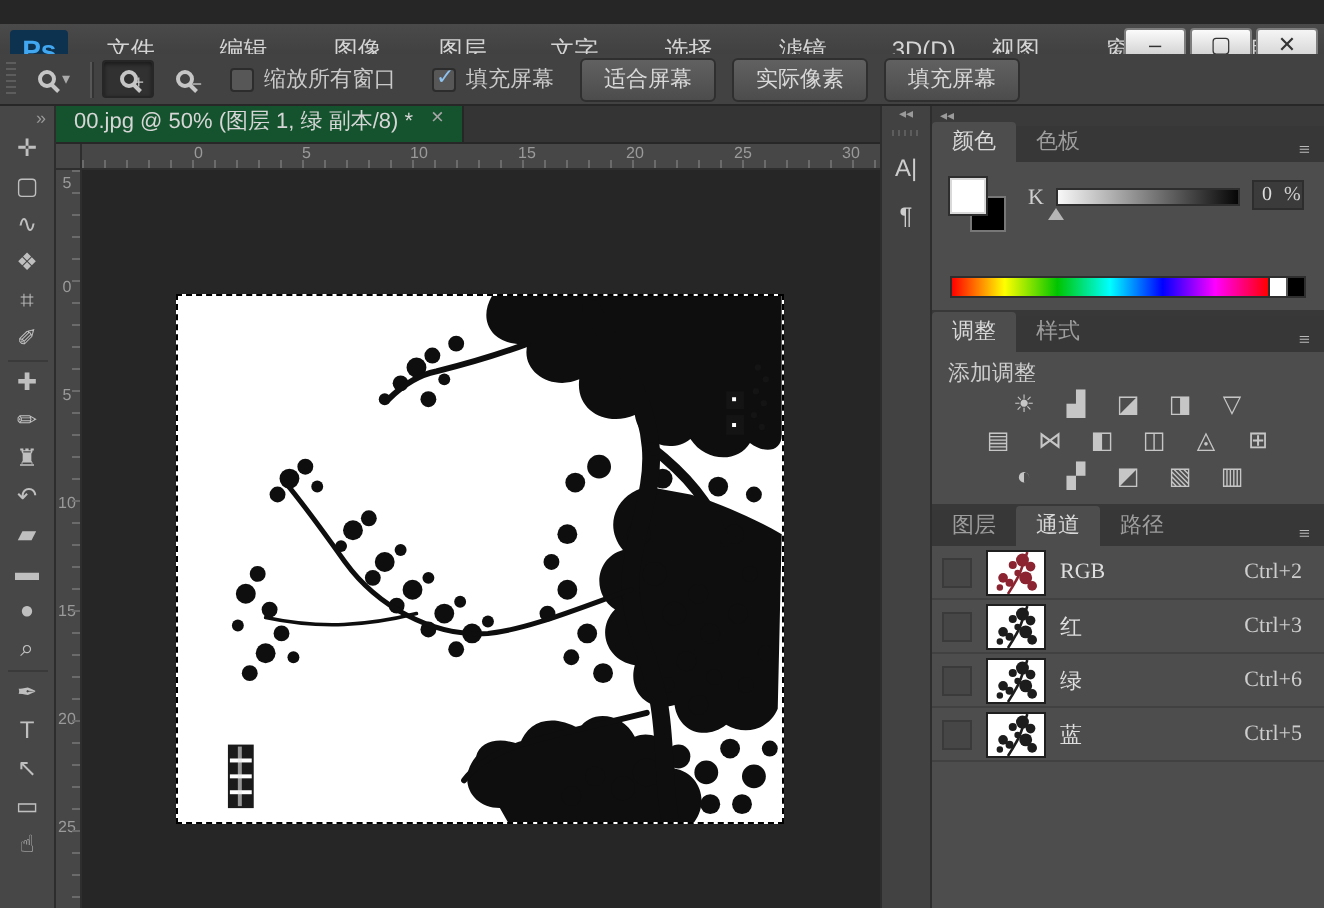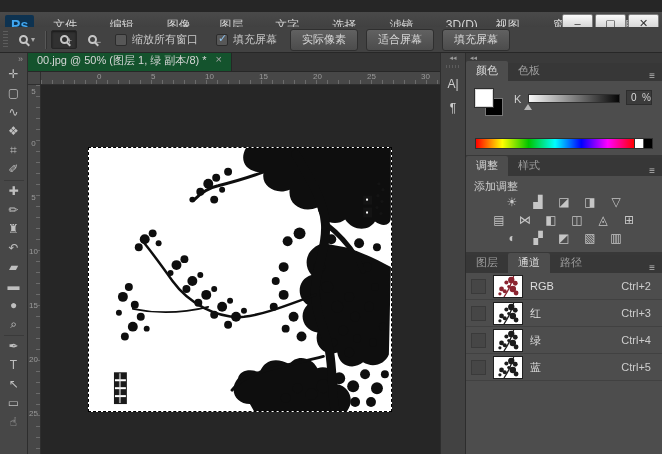--- a/index.html
+++ b/index.html
@@ -79,21 +79,21 @@
     border-left:1px solid #2d2d2d; border-right:1px solid #2d2d2d;
     display:flex; flex-direction:column; align-items:center; }
   .nd-collapse { color:#9a9a9a; font-size:7px; height:10px; line-height:10px; }
   .nd-grip { width:14px; height:3px; margin:2px 0 4px;
     background:repeating-linear-gradient(90deg,#5d5d5d 0 1px,transparent 1px 3px); }
   .ndbtn { width:20px; height:20px; margin:2px 0; color:#cdcdcd; font-size:12px;
     text-align:center; line-height:20px; border-radius:2px; }
 
   
   .rightcol { position:absolute; top:53px; bottom:0; right:0; width:196px; background:#3a3a3a;
-    display:flex; flex-direction:column; }
+    display:flex; flex-direction:column;font-family:Liberation Serif, serif; }
   .rc-top { height:10px; display:flex; align-items:center; padding-left:4px; color:#9a9a9a; font-size:7px; }
   .panel { display:flex; flex-direction:column; }
   .ptabs { height:18px; background:#373737; display:flex; align-items:flex-end; }
   .ptab { padding:2px 10px 3px; font-size:11px; color:#9d9d9d; }
   .ptab.active { background:#4d4d4d; color:#d8d8d8; border-radius:2px 2px 0 0; }
   .pmenu { margin-left:auto; color:#b9b9b9; font-size:10px; padding:0 7px; }
   .pbody { background:#4d4d4d; position:relative; flex:1; }
   .pgap { height:3px; background:#383838; }
 
   
@@ -201,22 +201,22 @@
     <div class="cbgroup">
       <span class="cb"></span>
       <span>缩放所有窗口</span>
     </div>
     <div class="cbgroup">
       <span class="cb">
           <span class="tick">✓</span>
         </span>
       <span>填充屏幕</span>
     </div>
+    <button class="obtn">适合屏幕</button>
     <button class="obtn">实际像素</button>
-    <button class="obtn">适合屏幕</button>
     <button class="obtn">填充屏幕</button>
   </div>
 
   <div class="toolbar">
     <div class="tb-collapse">»</div>
     <div class="tool">✛</div>
     <div class="tool">▢</div>
     <div class="tool">∿</div>
     <div class="tool">❖</div>
     <div class="tool">⌗</div>
@@ -474,21 +474,21 @@
           <span class="chshort">Ctrl+3</span>
         </div>
         <div class="chrow">
           <div class="eyebox"></div>
           <div class="thumb thumb-gray">
             <svg viewBox="0 0 32 26">
                 <use href="#plum-thumb"></use>
               </svg>
           </div>
           <span class="chname">绿</span>
-          <span class="chshort">Ctrl+4</span>
+          <span class="chshort">Ctrl+6</span>
         </div>
         <div class="chrow">
           <div class="eyebox"></div>
           <div class="thumb thumb-gray">
             <svg viewBox="0 0 32 26">
                 <use href="#plum-thumb"></use>
               </svg>
           </div>
           <span class="chname">蓝</span>
           <span class="chshort">Ctrl+5</span>

